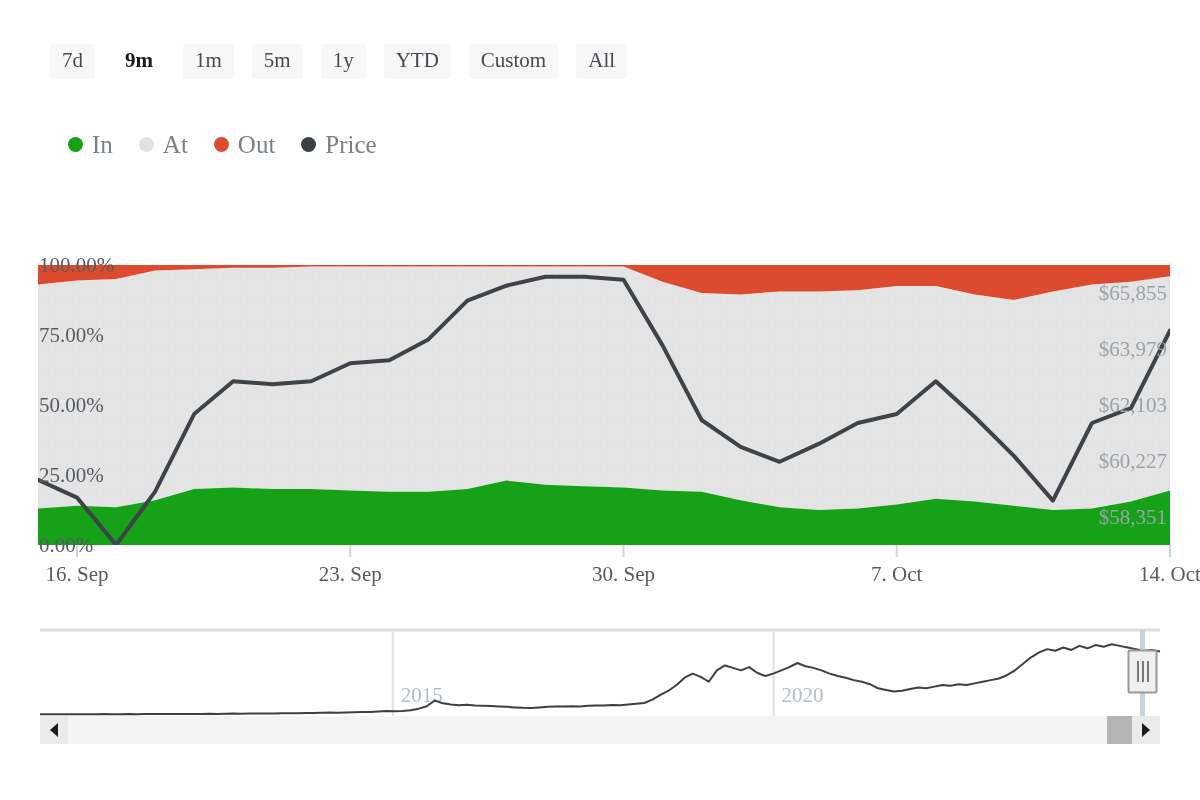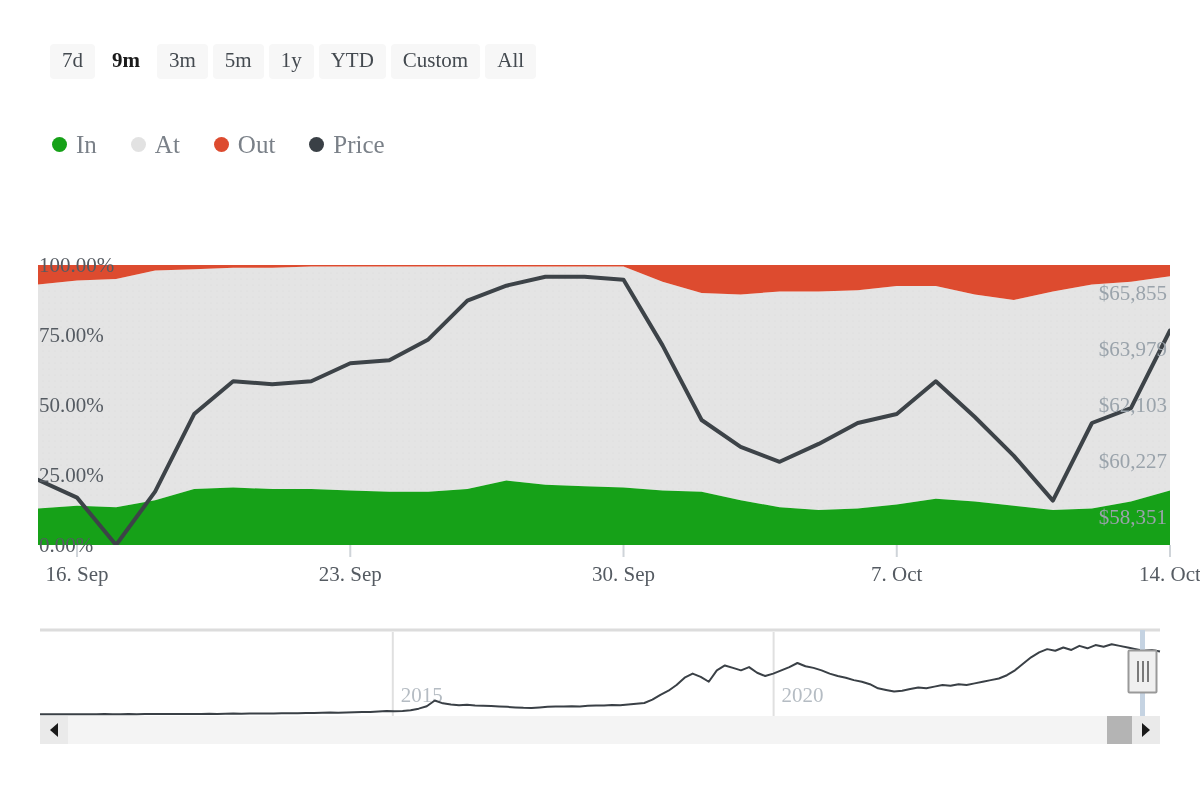--- a/index.html
+++ b/index.html
@@ -16,21 +16,21 @@
     position: relative;
   }
 
   
   #range-selector {
     position: absolute;
     left: 50px;
     top: 44px;
     display: flex;
     align-items: center;
-    gap: 5px;
+    gap: 18px;
   }
   .range-btn {
     background: #f7f7f7;
     border: none;
     border-radius: 4px;
     padding: 6px 12px 8px 12px;
     font-family: "Liberation Serif", serif;
     font-size: 21px;
     line-height: 1;
     color: #444a50;
@@ -39,25 +39,25 @@
   }
   .range-btn.selected {
     background: #ffffff;
     font-weight: bold;
     color: #1a1a1a;
   }
 
   
   #legend {
     position: absolute;
-    left: 52px;
+    left: 68px;
     top: 132px;
     display: flex;
     align-items: flex-end;
-    gap: 34px;
+    gap: 26px;
   }
   .legend-item {
     display: flex;
     align-items: center;
     gap: 9px;
     cursor: pointer;
   }
   .legend-dot {
     width: 15px;
     height: 15px;
@@ -112,21 +112,21 @@
     font-size: 21px;
     fill: #b5bcc3;
   }
 </style>
 </head>
 <body>
 
 <div id="range-selector">
     <button class="range-btn">7d</button>
     <button class="range-btn selected">9m</button>
-    <button class="range-btn">3m</button>
+    <button class="range-btn">1m</button>
     <button class="range-btn">5m</button>
     <button class="range-btn">1y</button>
     <button class="range-btn">YTD</button>
     <button class="range-btn">Custom</button>
     <button class="range-btn">All</button>
   </div>
 
 <div id="legend">
     <div class="legend-item">
       <span class="legend-dot" style="background: rgb(22, 161, 24);"></span>

